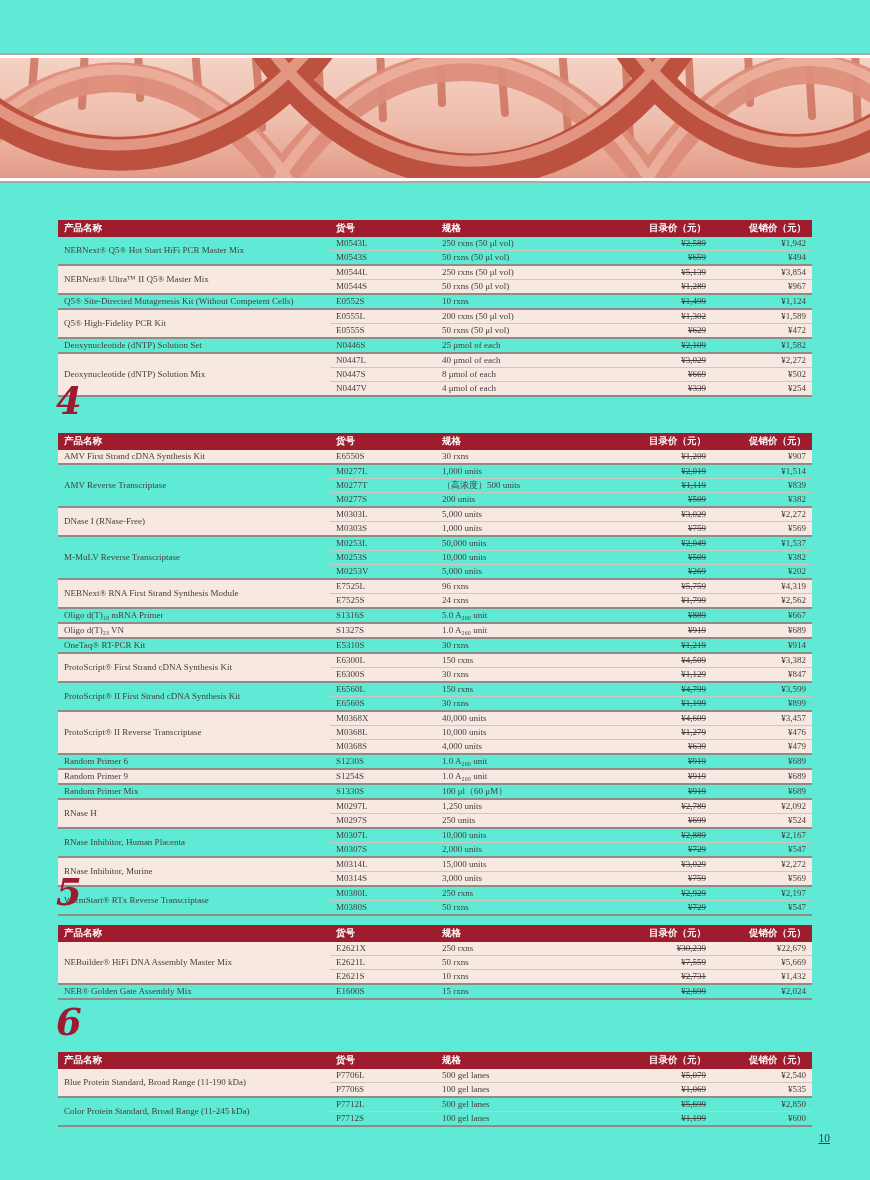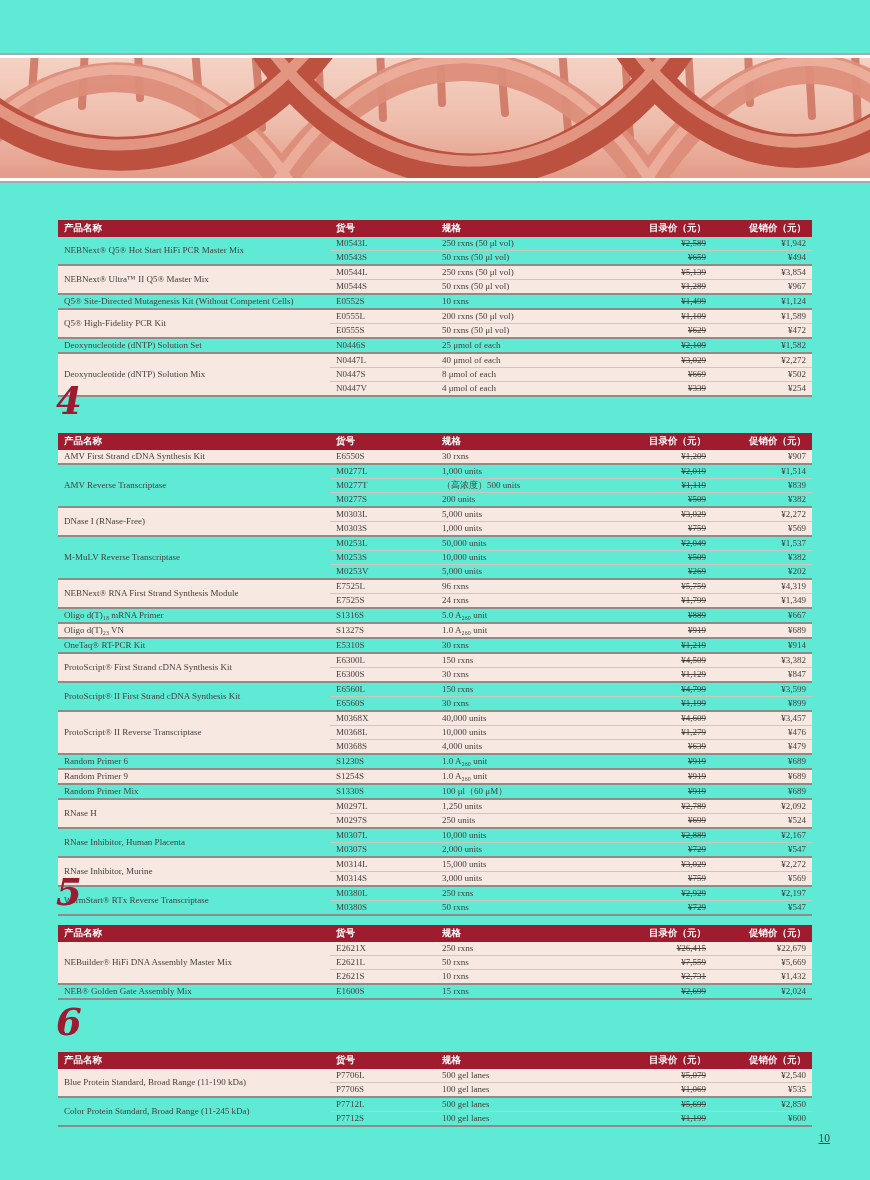--- a/index.html
+++ b/index.html
@@ -139,21 +139,21 @@
           <td rowspan="1" class="c-name">Q5® Site-Directed Mutagenesis Kit (Without Competent Cells)</td>
           <td class="c-cat">E0552S</td>
           <td class="c-spec">10 rxns</td>
           <td class="c-list">¥1,499</td>
           <td class="c-promo">¥1,124</td>
         </tr>
         <tr class="shaded">
           <td rowspan="2" class="c-name">Q5® High-Fidelity PCR Kit</td>
           <td class="c-cat">E0555L</td>
           <td class="c-spec">200 rxns (50 μl vol)</td>
-          <td class="c-list">¥1,109</td>
+          <td class="c-list">¥1,302</td>
           <td class="c-promo">¥1,589</td>
         </tr>
         <tr class="shaded gend">
           <td class="c-cat">E0555S</td>
           <td class="c-spec">50 rxns (50 μl vol)</td>
           <td class="c-list">¥629</td>
           <td class="c-promo">¥472</td>
         </tr>
         <tr class=" gend">
           <td rowspan="1" class="c-name">Deoxynucleotide (dNTP) Solution Set</td>
@@ -267,21 +267,21 @@
           <td rowspan="2" class="c-name">NEBNext® RNA First Strand Synthesis Module</td>
           <td class="c-cat">E7525L</td>
           <td class="c-spec">96 rxns</td>
           <td class="c-list">¥5,759</td>
           <td class="c-promo">¥4,319</td>
         </tr>
         <tr class="shaded gend">
           <td class="c-cat">E7525S</td>
           <td class="c-spec">24 rxns</td>
           <td class="c-list">¥1,799</td>
-          <td class="c-promo">¥1,349</td>
+          <td class="c-promo">¥2,562</td>
         </tr>
         <tr class=" gend">
           <td rowspan="1" class="c-name">Oligo d(T)₁₈ mRNA Primer</td>
           <td class="c-cat">S1316S</td>
           <td class="c-spec">5.0 A₂₆₀ unit</td>
           <td class="c-list">¥889</td>
           <td class="c-promo">¥667</td>
         </tr>
         <tr class="shaded gend">
           <td rowspan="1" class="c-name">Oligo d(T)₂₃ VN</td>
@@ -436,21 +436,21 @@
           <th class="h-spec">规格</th>
           <th class="h-list">目录价（元）</th>
           <th class="h-promo">促销价（元）</th>
         </tr>
       </thead>
       <tbody>
         <tr class="shaded">
           <td rowspan="3" class="c-name">NEBuilder® HiFi DNA Assembly Master Mix</td>
           <td class="c-cat">E2621X</td>
           <td class="c-spec">250 rxns</td>
-          <td class="c-list">¥26,415</td>
+          <td class="c-list">¥30,239</td>
           <td class="c-promo">¥22,679</td>
         </tr>
         <tr class="shaded">
           <td class="c-cat">E2621L</td>
           <td class="c-spec">50 rxns</td>
           <td class="c-list">¥7,559</td>
           <td class="c-promo">¥5,669</td>
         </tr>
         <tr class="shaded gend">
           <td class="c-cat">E2621S</td>

